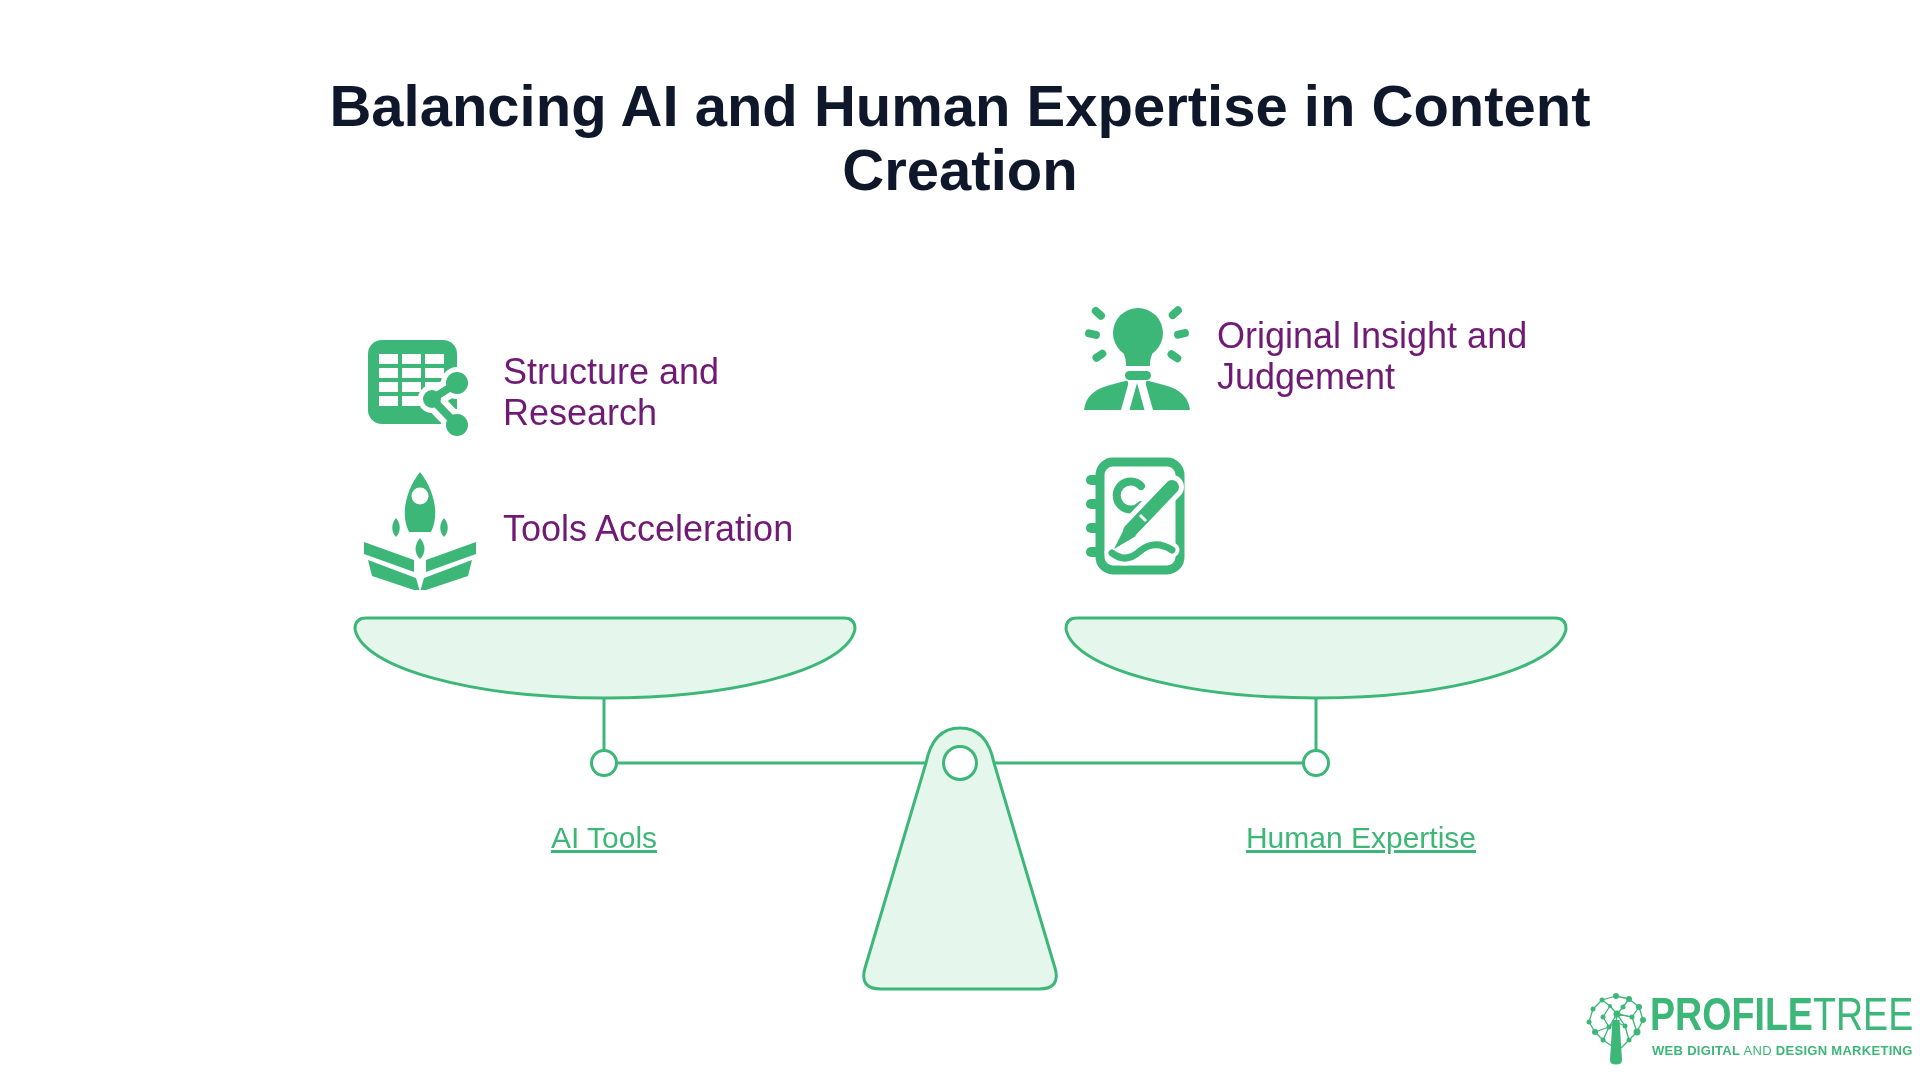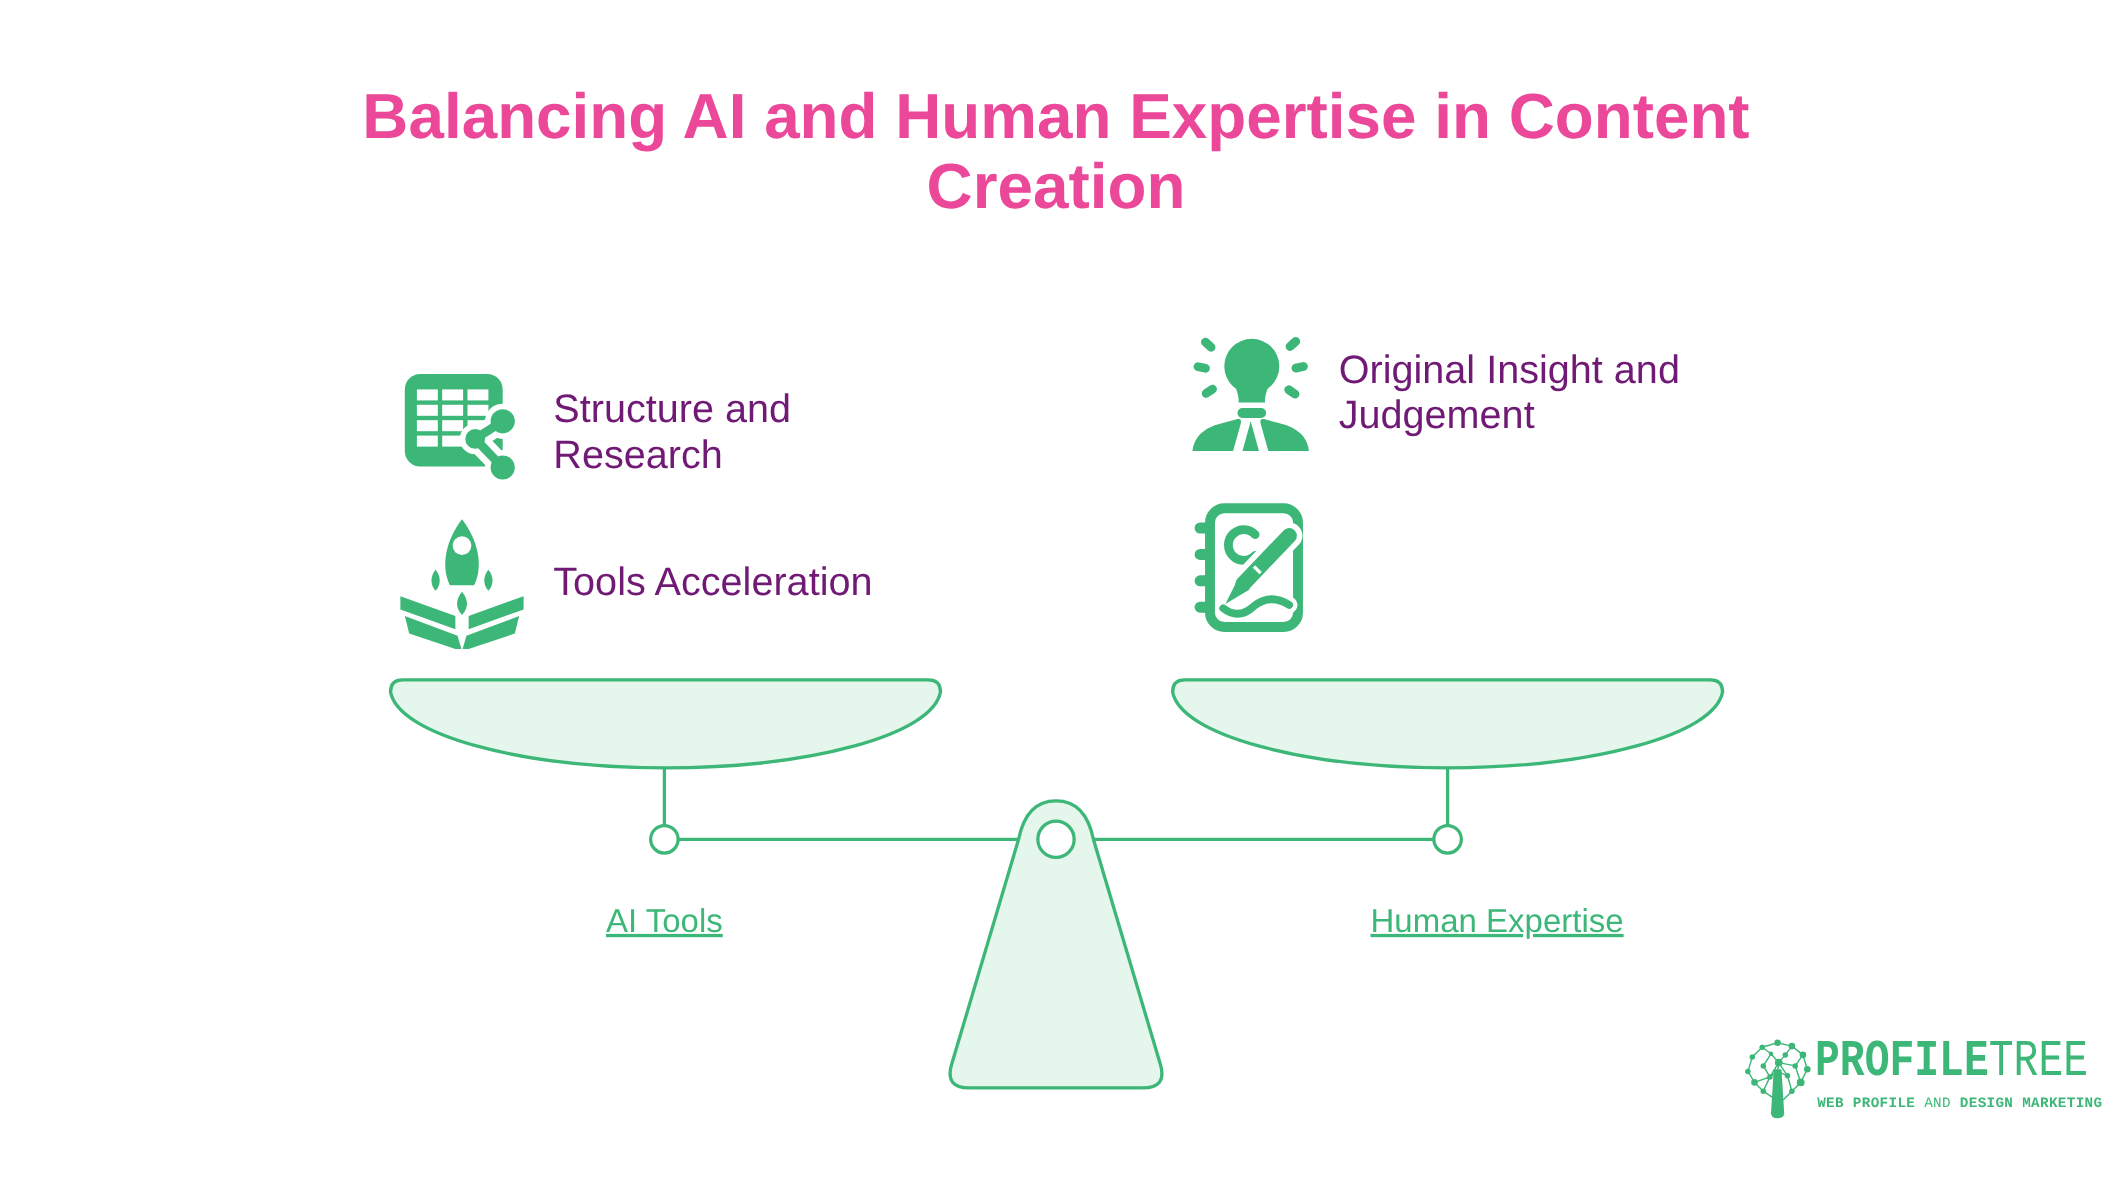--- a/index.html
+++ b/index.html
@@ -2,35 +2,35 @@
 <html><head>
 <meta charset="utf-8">
 <style>
   html,body{margin:0;padding:0;background:#fff;}
   .canvas{
     position:relative;width:1920px;height:1080px;background:#ffffff;overflow:hidden;
     font-family:"Liberation Sans","DejaVu Sans",sans-serif;
   }
   .title{
     position:absolute;left:0;right:0;top:74px;text-align:center;
-    color:#ec4899;font-weight:bold;font-size:58px;line-height:64px;margin:0;
+    color:#0f172a;font-weight:bold;font-size:58px;line-height:64px;margin:0;
   }
   .feature-row{position:absolute;display:flex;align-items:center;}
   .feature-label{
     color:#701a75;font-size:36px;line-height:41px;font-weight:400;
     white-space:pre-line;
   }
   .pan-label{
     position:absolute;width:320px;text-align:center;top:818px;
     color:#3DB778;font-size:30px;line-height:40px;font-weight:500;text-decoration:underline;
   }
   #pan-label-left{left:444px;}
   #pan-label-right{left:1156px;text-align:right;}
   .scale-svg{position:absolute;left:0;top:0;}
-  .logo{position:absolute;left:1585px;top:940px;width:310px;height:80px;font-family:Liberation Mono, monospace;}
+  .logo{position:absolute;left:1585px;top:988px;width:310px;height:80px;}
   .logo-tree{position:absolute;left:0;top:2px;}
   .logo-word{
     position:absolute;left:65px;top:2px;color:#3DB778;font-size:47px;line-height:47px;
     transform:scaleX(0.8);transform-origin:left top;white-space:nowrap;
   }
   .logo-word .b{font-weight:bold;}
   .logo-word .l{font-weight:normal;}
   .logo-tagline{
     position:absolute;left:67px;top:56px;color:#3DB778;font-size:13px;line-height:14px;
     letter-spacing:0.3px;white-space:nowrap;
@@ -187,16 +187,16 @@
         <circle cx="10" cy="42" r="3"></circle>
           <circle cx="24" cy="37" r="2.5"></circle>
           <circle cx="40" cy="36" r="2.5"></circle>
         <circle cx="52" cy="42" r="3.5"></circle>
           <circle cx="18" cy="50" r="2.5"></circle>
           <circle cx="44" cy="50" r="2.5"></circle>
         <path d="M27.5 30 L34.5 30 L37 70 Q37 74.5 31 74.5 Q25 74.5 25 70 Z"></path>
       </g>
     </svg>
     <div class="logo-word"><span class="b">PROFILE</span><span class="l">TREE</span></div>
-    <div class="logo-tagline"><span class="b">WEB PROFILE</span><span class="l"> AND </span><span class="b">DESIGN MARKETING</span></div>
+    <div class="logo-tagline"><span class="b">WEB DIGITAL</span><span class="l"> AND </span><span class="b">DESIGN MARKETING</span></div>
   </div>
 
 </div>
 
 </body></html>

